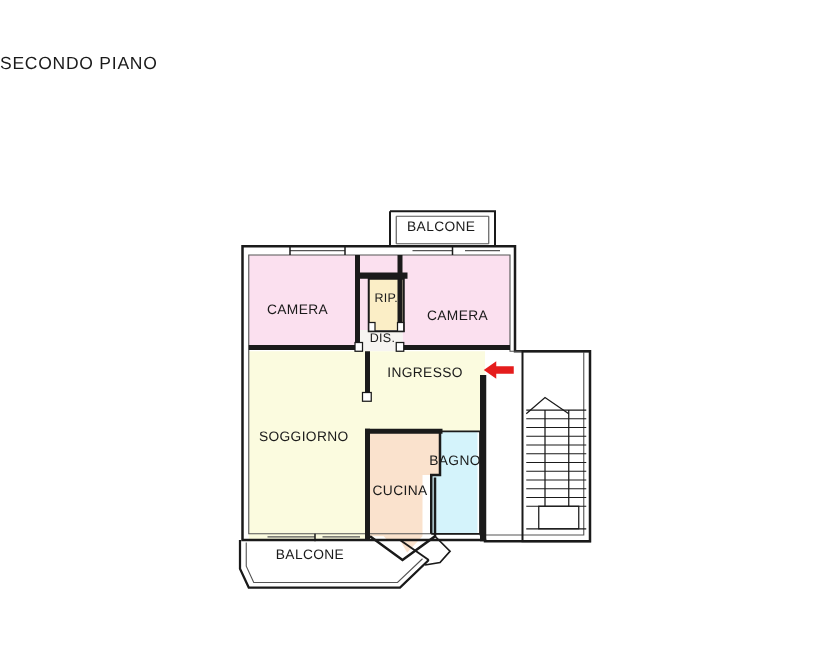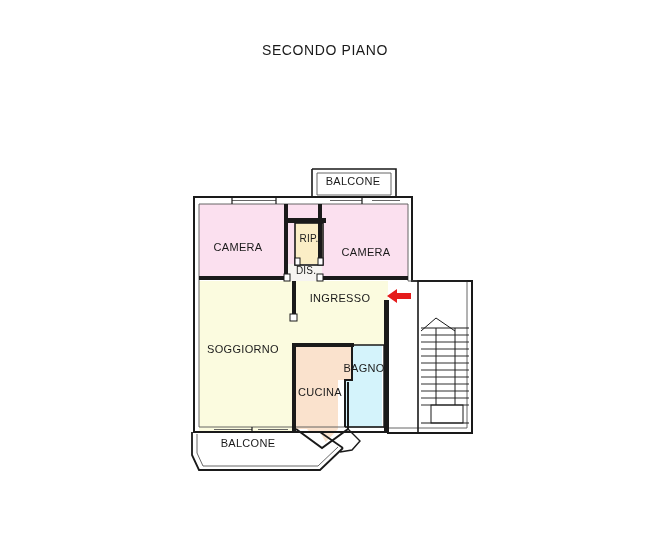--- a/index.html
+++ b/index.html
@@ -12,21 +12,20 @@
     height: 537px;
     position: relative;
     overflow: hidden;
     font-family: "Liberation Sans", sans-serif;
   }
   #plan-title {
     position: absolute;
     left: 0;
     top: 42px;
     width: 650px;
-    text-align: center;
     font-size: 14px;
     letter-spacing: 0.6px;
     color: #1a1a1a;
     font-family: "Liberation Sans", sans-serif;
   }
   #floorplan-svg {
     position: absolute;
     left: 0;
     top: 0;
   }

